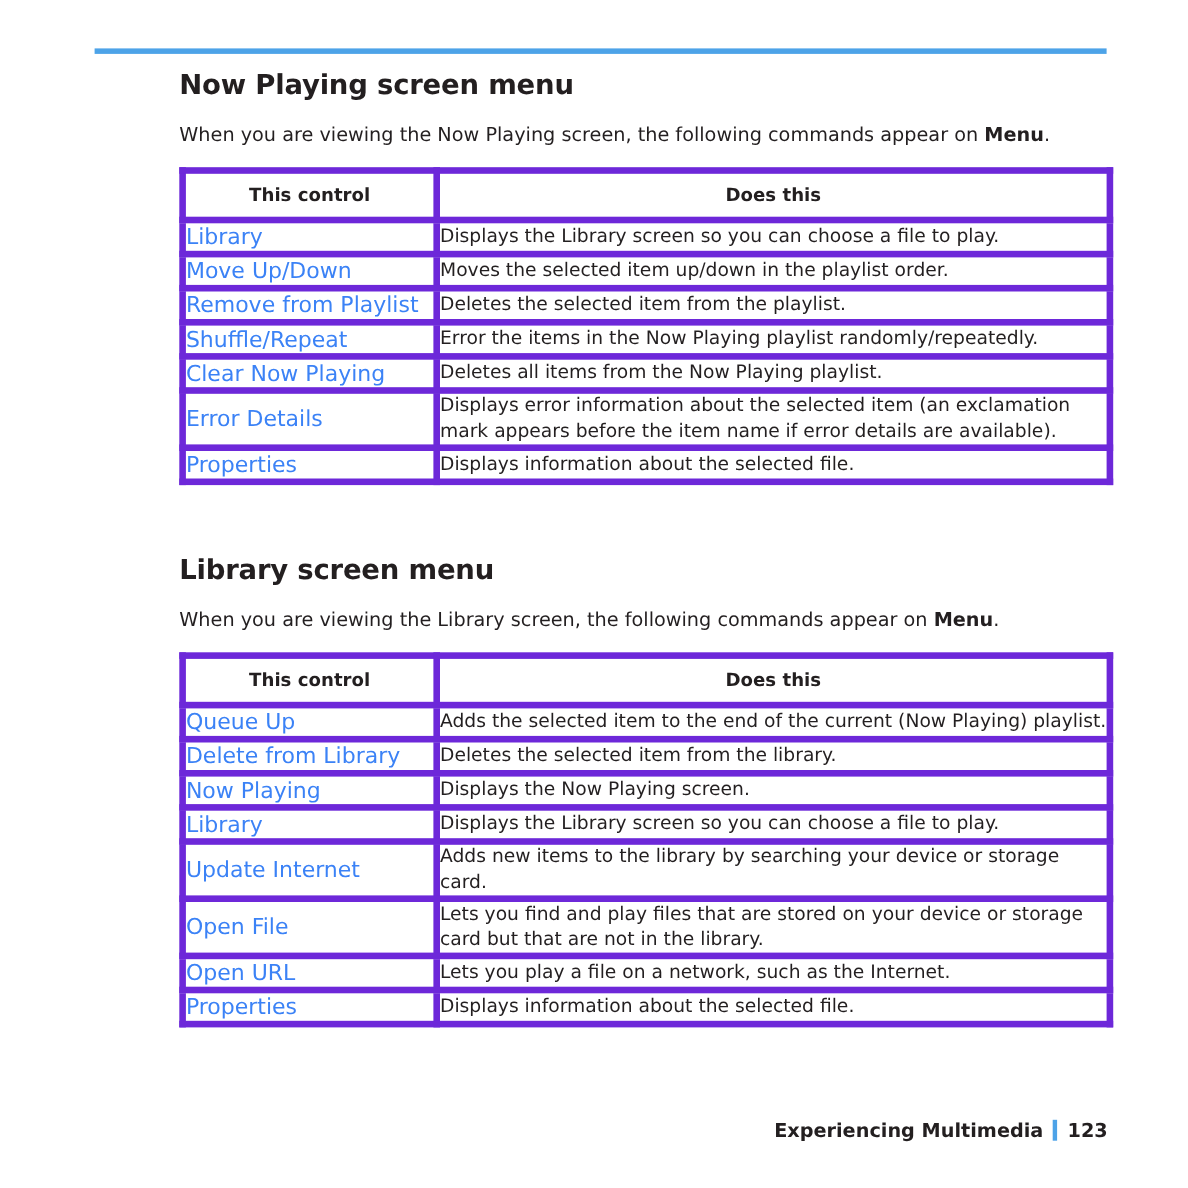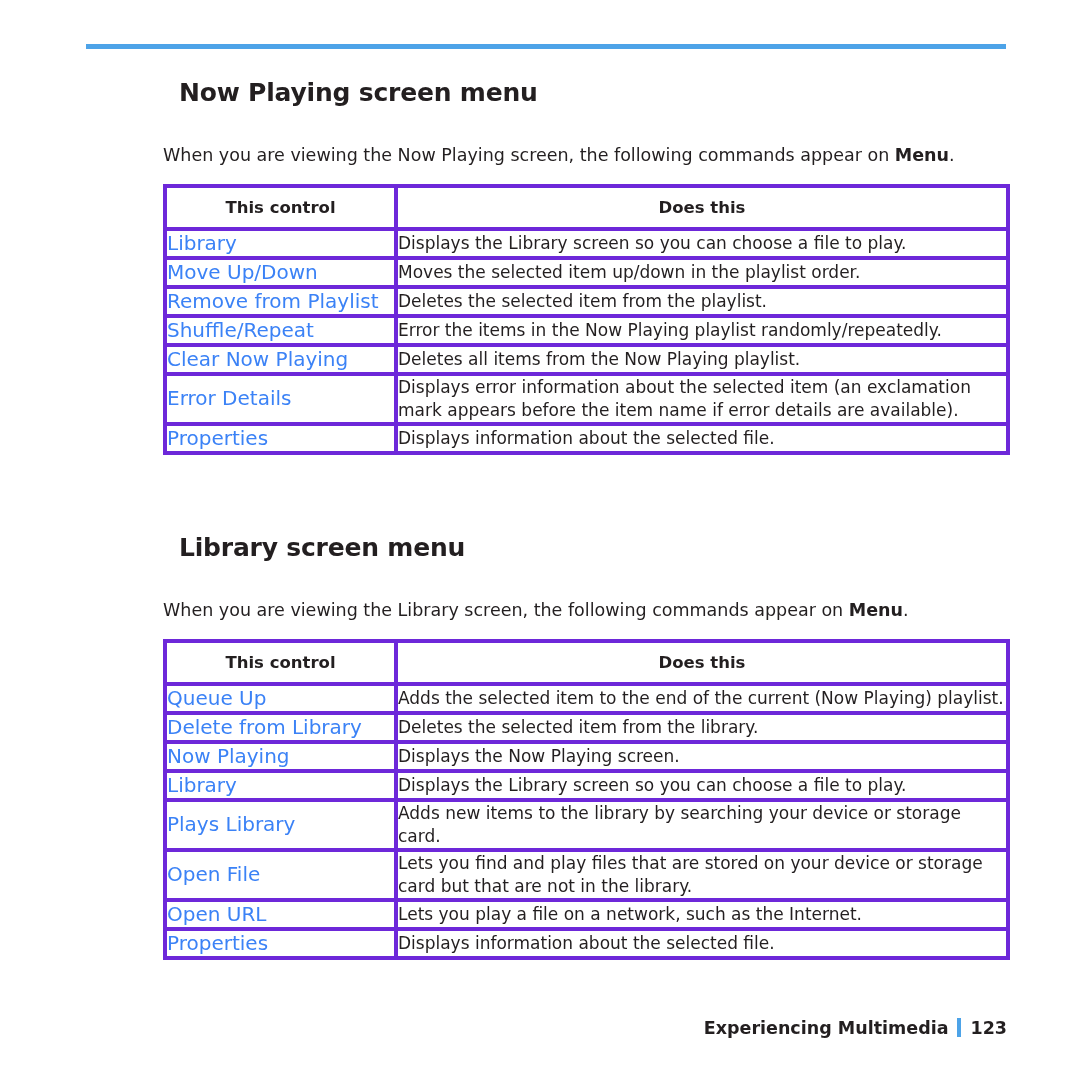--- a/index.html
+++ b/index.html
@@ -33,41 +33,41 @@
   .content {
     position: absolute;
     left: 163px;
     top: 62px;
     width: 843px;
   }
   h2.section-title {
     font-size: 25px;
     font-weight: bold;
     color: #231f20;
-    margin: 16px;
+    margin: 0;
     padding: 0;
     letter-spacing: -0.2px;
   }
   p.intro {
     font-size: 17.5px;
     color: #231f20;
     margin: 0;
     padding: 0;
     line-height: 1.2;
   }
   p.intro b { font-weight: bold; text-align: center; }
 
   table.cmd-table {
     border-collapse: collapse;
     width: 843px;
     table-layout: fixed;
   }
   table.cmd-table th,
   table.cmd-table td {
-    border: 4px solid #6d28d9;
+    border: 6px solid #6d28d9;
     padding: 0;
     vertical-align: middle;
   }
   table.cmd-table thead th {
     height: 39px;
     font-size: 16.5px;
     font-weight: bold;
     color: #231f20;
     text-align: center;
   }
@@ -199,21 +199,21 @@
         </tr>
         <tr>
           <td class="ctrl">Now Playing</td>
           <td class="desc">Displays the Now Playing screen.</td>
         </tr>
         <tr>
           <td class="ctrl">Library</td>
           <td class="desc">Displays the Library screen so you can choose a file to play.</td>
         </tr>
         <tr>
-          <td class="ctrl">Plays Library</td>
+          <td class="ctrl">Update Internet</td>
           <td class="desc">Adds new items to the library by searching your device or storage card.</td>
         </tr>
         <tr>
           <td class="ctrl">Open File</td>
           <td class="desc">Lets you find and play files that are stored on your device or storage card but that are not in the library.</td>
         </tr>
         <tr>
           <td class="ctrl">Open URL</td>
           <td class="desc">Lets you play a file on a network, such as the Internet.</td>
         </tr>

